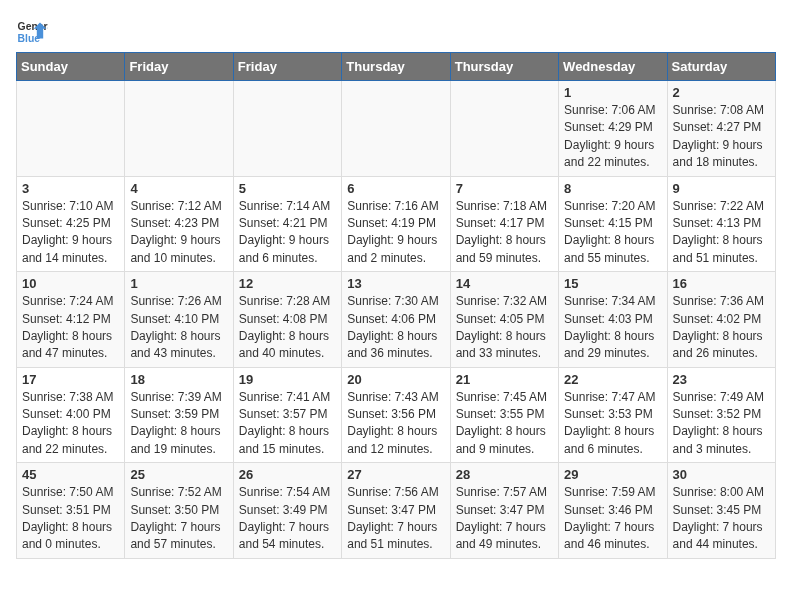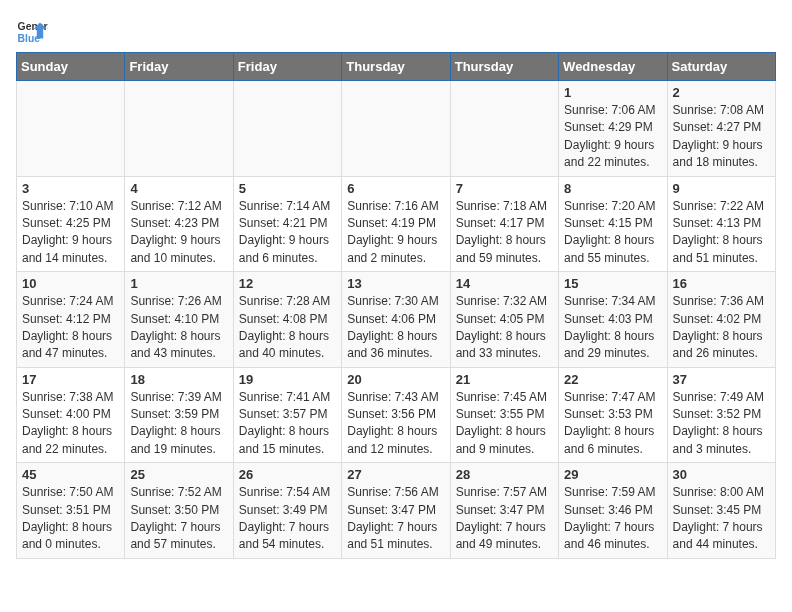--- a/index.html
+++ b/index.html
@@ -211,21 +211,21 @@
         </td>
         <td>
           <span class="day-number">21</span>
           <div class="day-info">Sunrise: 7:45 AM<br>Sunset: 3:55 PM<br>Daylight: 8 hours and 9 minutes.</div>
         </td>
         <td>
           <span class="day-number">22</span>
           <div class="day-info">Sunrise: 7:47 AM<br>Sunset: 3:53 PM<br>Daylight: 8 hours and 6 minutes.</div>
         </td>
         <td>
-          <span class="day-number">37</span>
+          <span class="day-number">23</span>
           <div class="day-info">Sunrise: 7:49 AM<br>Sunset: 3:52 PM<br>Daylight: 8 hours and 3 minutes.</div>
         </td>
       </tr>
       <tr>
         <td>
           <span class="day-number">45</span>
           <div class="day-info">Sunrise: 7:50 AM<br>Sunset: 3:51 PM<br>Daylight: 8 hours and 0 minutes.</div>
         </td>
         <td>
           <span class="day-number">25</span>

